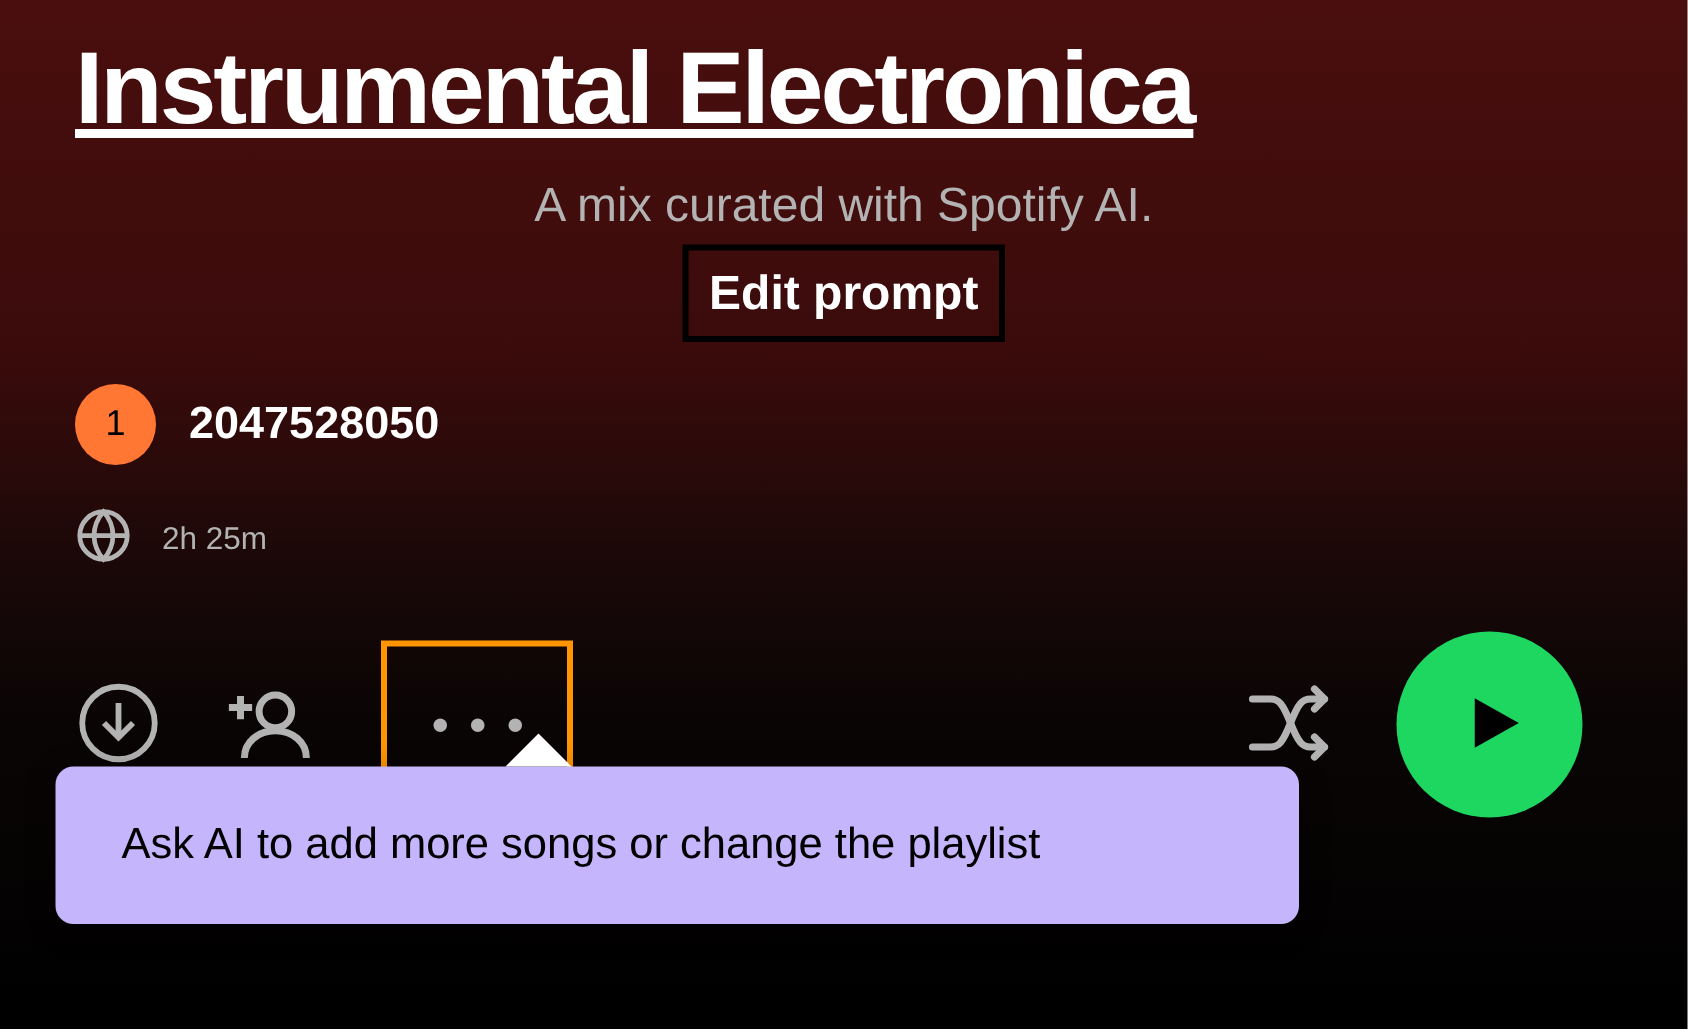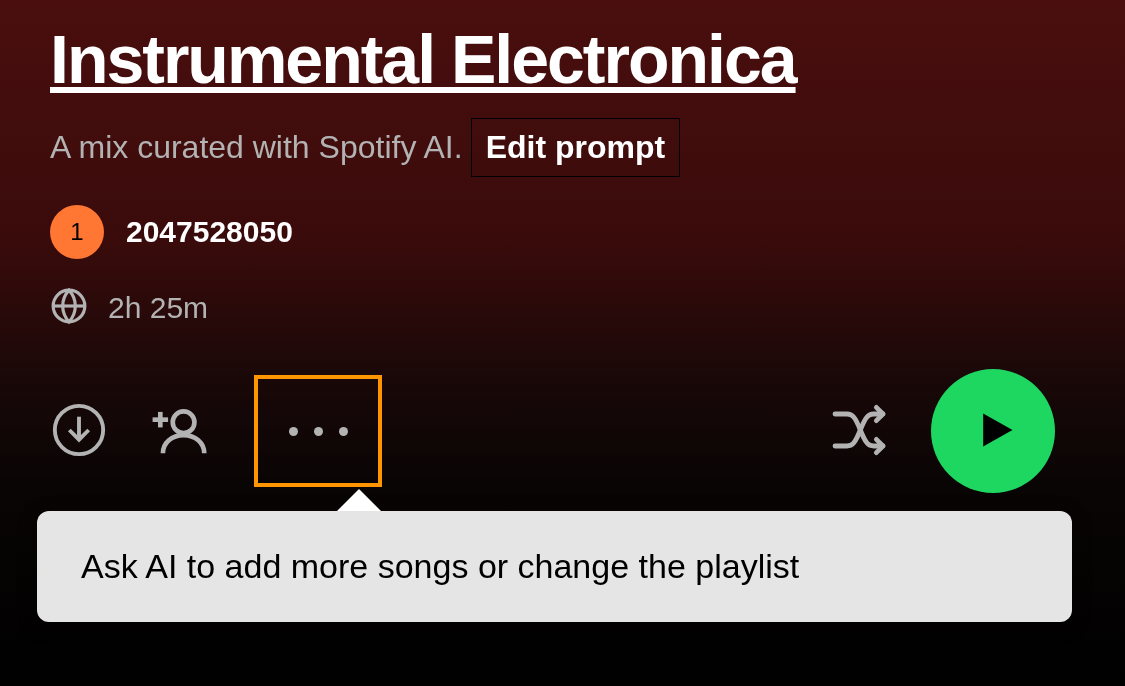--- a/index.html
+++ b/index.html
@@ -29,34 +29,35 @@
       margin-bottom: 20px;
       color: #ffffff;
       text-decoration: underline;
     }
 
     .subtitle-row {
       display: flex;
       align-items: center;
       gap: 8px;
       margin-bottom: 28px;
+      flex-direction: column;
     }
 
     .subtitle-text {
       font-size: 32px;
       color: #b3b3b3;
       font-weight: 400;
     }
 
     .edit-prompt-link {
       font-size: 32px;
       color: #ffffff;
       font-weight: 700;
       padding: 10px 14px;
-      border: 1px solid #000000;
+      border: 4px solid #000000;
       cursor: pointer;
     }
 
     .user-row {
       display: flex;
       align-items: center;
       gap: 22px;
       margin-bottom: 28px;
     }
 
@@ -86,21 +87,21 @@
       margin-bottom: 40px;
     }
 
     .globe-icon {
       width: 38px;
       height: 38px;
       color: #b3b3b3;
     }
 
     .duration-text {
-      font-size: 30px;
+      font-size: 21px;
       color: #b3b3b3;
       font-weight: 400;
     }
 
     .controls-row {
       display: flex;
       align-items: center;
       justify-content: space-between;
       padding-right: 20px;
     }
@@ -177,27 +178,27 @@
     .play-icon-svg {
       width: 44px;
       height: 44px;
       margin-left: 6px;
     }
 
     .tooltip {
       position: absolute;
       top: 511px;
       left: 37px;
-      background: #e5e5e5;
+      background: #c4b5fd;
       color: #000000;
       padding: 36px 44px;
       border-radius: 12px;
-      font-size: 34px;
+      font-size: 29px;
       font-weight: 500;
-      width: 1035px;
+      width: 829px;
       box-shadow: 0 4px 20px rgba(0, 0, 0, 0.3);
     }
 
     .tooltip::before {
       content: '';
       position: absolute;
       top: -22px;
       left: 300px;
       width: 0;
       height: 0;

